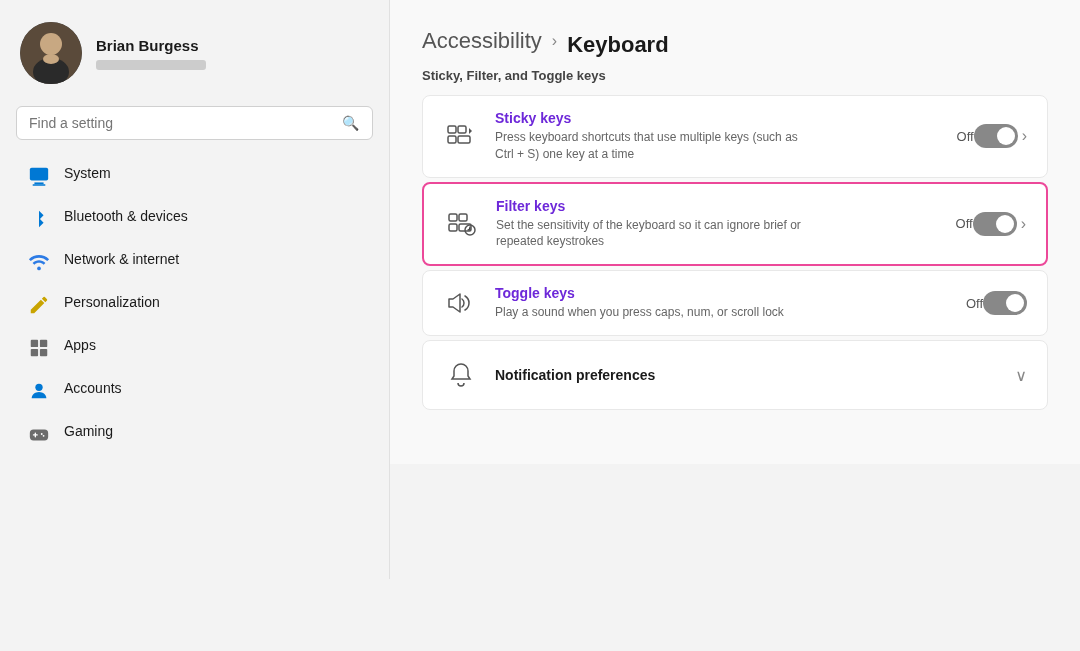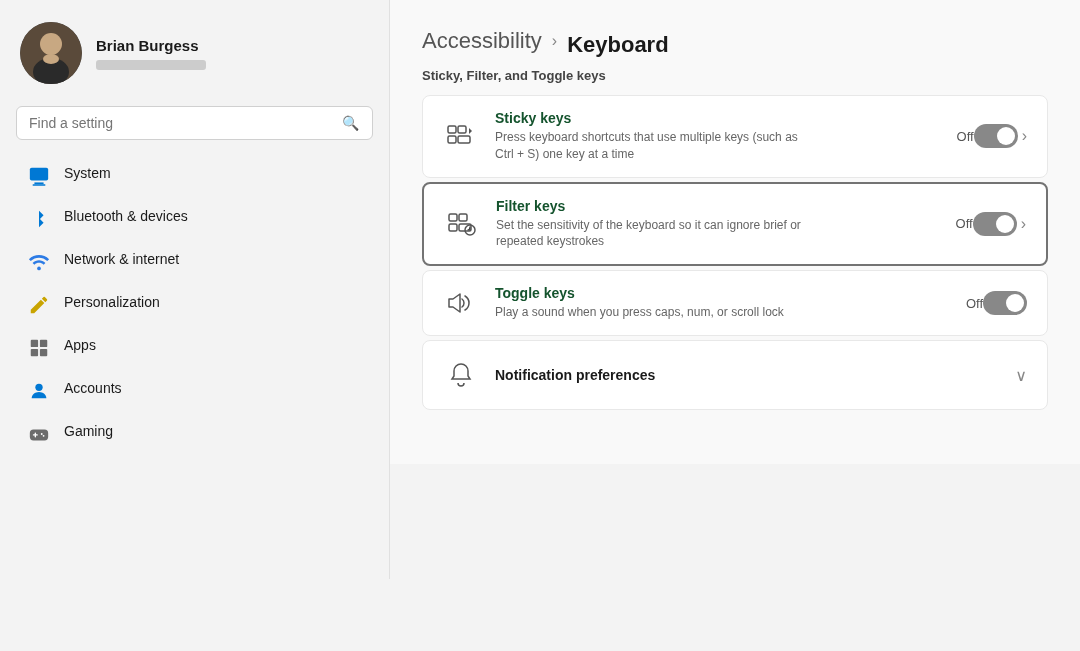--- a/index.html
+++ b/index.html
@@ -166,21 +166,21 @@
 
     .settings-card {
       background: #ffffff;
       border-radius: 8px;
       margin-bottom: 4px;
       overflow: hidden;
       border: 1px solid #e8e8e8;
     }
 
     .settings-card.highlighted {
-      border: 2px solid #737373;
+      border: 2px solid #ec4899;
     }
 
     .setting-row {
       display: flex;
       align-items: center;
       padding: 14px 20px;
       gap: 16px;
       border-bottom: 1px solid #f0f0f0;
       cursor: pointer;
     }
@@ -200,21 +200,21 @@
       color: #444;
     }
 
     .setting-text {
       flex: 1;
     }
 
     .setting-label {
       font-size: 14px;
       font-weight: 600;
-      color: #14532d;
+      color: #6d28d9;
       margin-bottom: 3px;
     }
 
     .setting-desc {
       font-size: 12px;
       color: #666;
       line-height: 1.4;
       max-width: 320px;
     }
 

